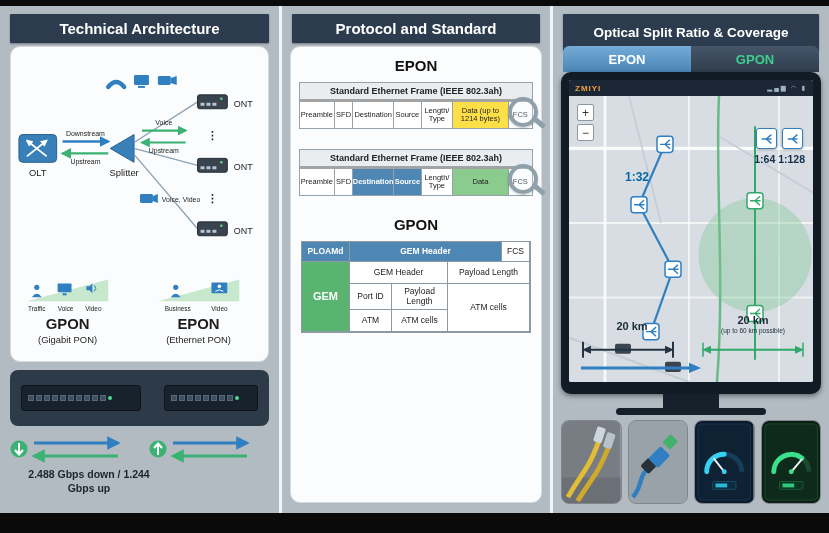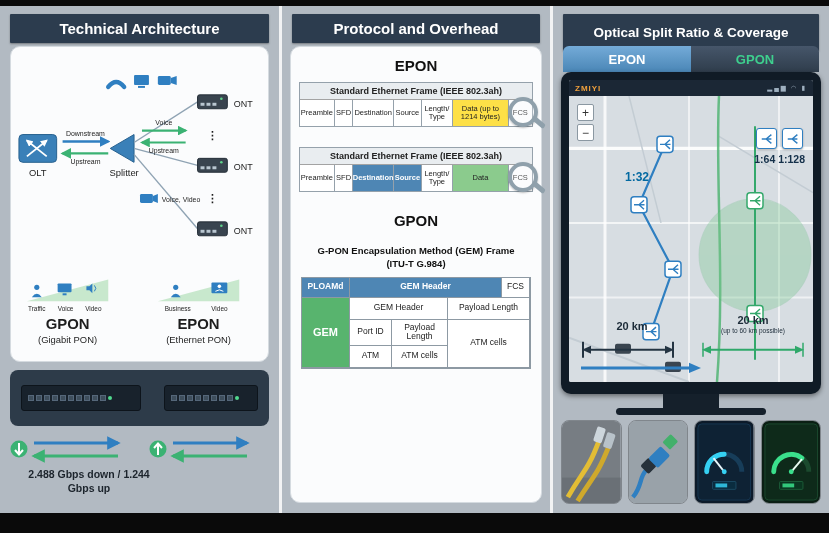--- a/index.html
+++ b/index.html
@@ -41,21 +41,21 @@
   .flow-l { left:8px; } .flow-r { left:147px; }
   .speed { position:absolute; top:462px; text-align:center; font-size:10.5px; font-weight:bold;
     color:#1c242c; line-height:1.3; }
   .speed-l { left:24px; width:130px; } .speed-r { left:143px; width:130px; }
 
   
   .mcard { position:absolute; top:40px; left:8px; right:8px; bottom:10px; background:#fbfcfd;
     border:1px solid #d5dbe0; border-radius:10px; }
   .mc-heading { text-align:center; font-size:15px; font-weight:bold; color:#111; margin:10px 0 8px; }
   .frame { position:relative; margin:4px 8px 20px; border:1px solid #95a1ab; background:#fff; }
-  .frame-title { background:#e9edf0; border-bottom:1px solid #a3a3a3; font-size:9px; font-weight:bold;
+  .frame-title { background:#e9edf0; border-bottom:3px solid #a3a3a3; font-size:9px; font-weight:bold;
     text-align:center; padding:3px 2px; color:#222; }
   .frame-row { display:flex; height:26px; }
   .fcell { border-right:1px solid #95a1ab; display:flex; align-items:center; justify-content:center;
     text-align:center; font-size:7.5px; color:#222; line-height:1.05; padding:1px; }
   .fcell:last-child { border-right:none; }
   .w-pre{width:15%} .w-sfd{width:8%} .w-dst{width:17.5%} .w-src{width:12%} .w-lt{width:13.5%} .w-data{width:24%} .w-fcs{width:10%}
   .c-blue { background:#4e86b4; color:#fff; font-weight:bold; }
   .c-green-l { background:#fde047; }
   .c-green { background:#8bcb8d; }
   .magnifier { position:absolute; width:30px; height:30px; border:4px solid #8fa0ab; border-radius:50%;
@@ -287,21 +287,21 @@
       <circle cx="11" cy="15" r="8.5" fill="#3bb273"></circle>
       <path d="M11 21 L11 10 M7 14 L11 9.5 L15 14" stroke="#fff" stroke-width="2" fill="none"></path>
       <line x1="26" y1="9" x2="100" y2="9" stroke="#2f7fc1" stroke-width="3" marker-end="url(#mb)"></line>
       <line x1="100" y1="22" x2="26" y2="22" stroke="#3bb273" stroke-width="3" marker-end="url(#mg)"></line>
     </svg>
 
     <div class="speed speed-l">2.488 Gbps down / 1.244 Gbps up</div>
   </section>
 
   <section class="panel pm">
-    <div class="panel-header">Protocol and Overhead</div>
+    <div class="panel-header">Protocol and Standard</div>
 
     <div class="mcard">
       <div class="mc-heading">EPON</div>
 
       <div class="frame">
         <div class="frame-title">Standard Ethernet Frame (IEEE 802.3ah)</div>
         <div class="frame-row">
           <div class="fcell w-pre">Preamble</div>
           <div class="fcell w-sfd">SFD</div>
           <div class="fcell w-dst">Destination</div>
@@ -321,24 +321,20 @@
           <div class="fcell w-dst c-blue">Destination</div>
           <div class="fcell w-src c-blue">Source</div>
           <div class="fcell w-lt">Length/ Type</div>
           <div class="fcell w-data c-green">Data</div>
           <div class="fcell w-fcs">FCS</div>
         </div>
         <div class="magnifier mag-frame"></div>
       </div>
 
       <div class="mc-heading" style="margin-top:18px;">GPON</div>
-      <div class="gem-title">
-        <div>G-PON Encapsulation Method (GEM) Frame</div>
-        <div>(ITU-T G.984)</div>
-      </div>
 
       <div class="gem-grid">
         <div class="g g-ploamd">PLOAMd</div>
         <div class="g g-ghtop">GEM Header</div>
         <div class="g g-fcs">FCS</div>
         <div class="g g-gem">GEM</div>
         <div class="g g-gh2">GEM Header</div>
         <div class="g g-pl1">Payload Length</div>
         <div class="g g-portid">Port ID</div>
         <div class="g g-pl2">Payload Length</div>

